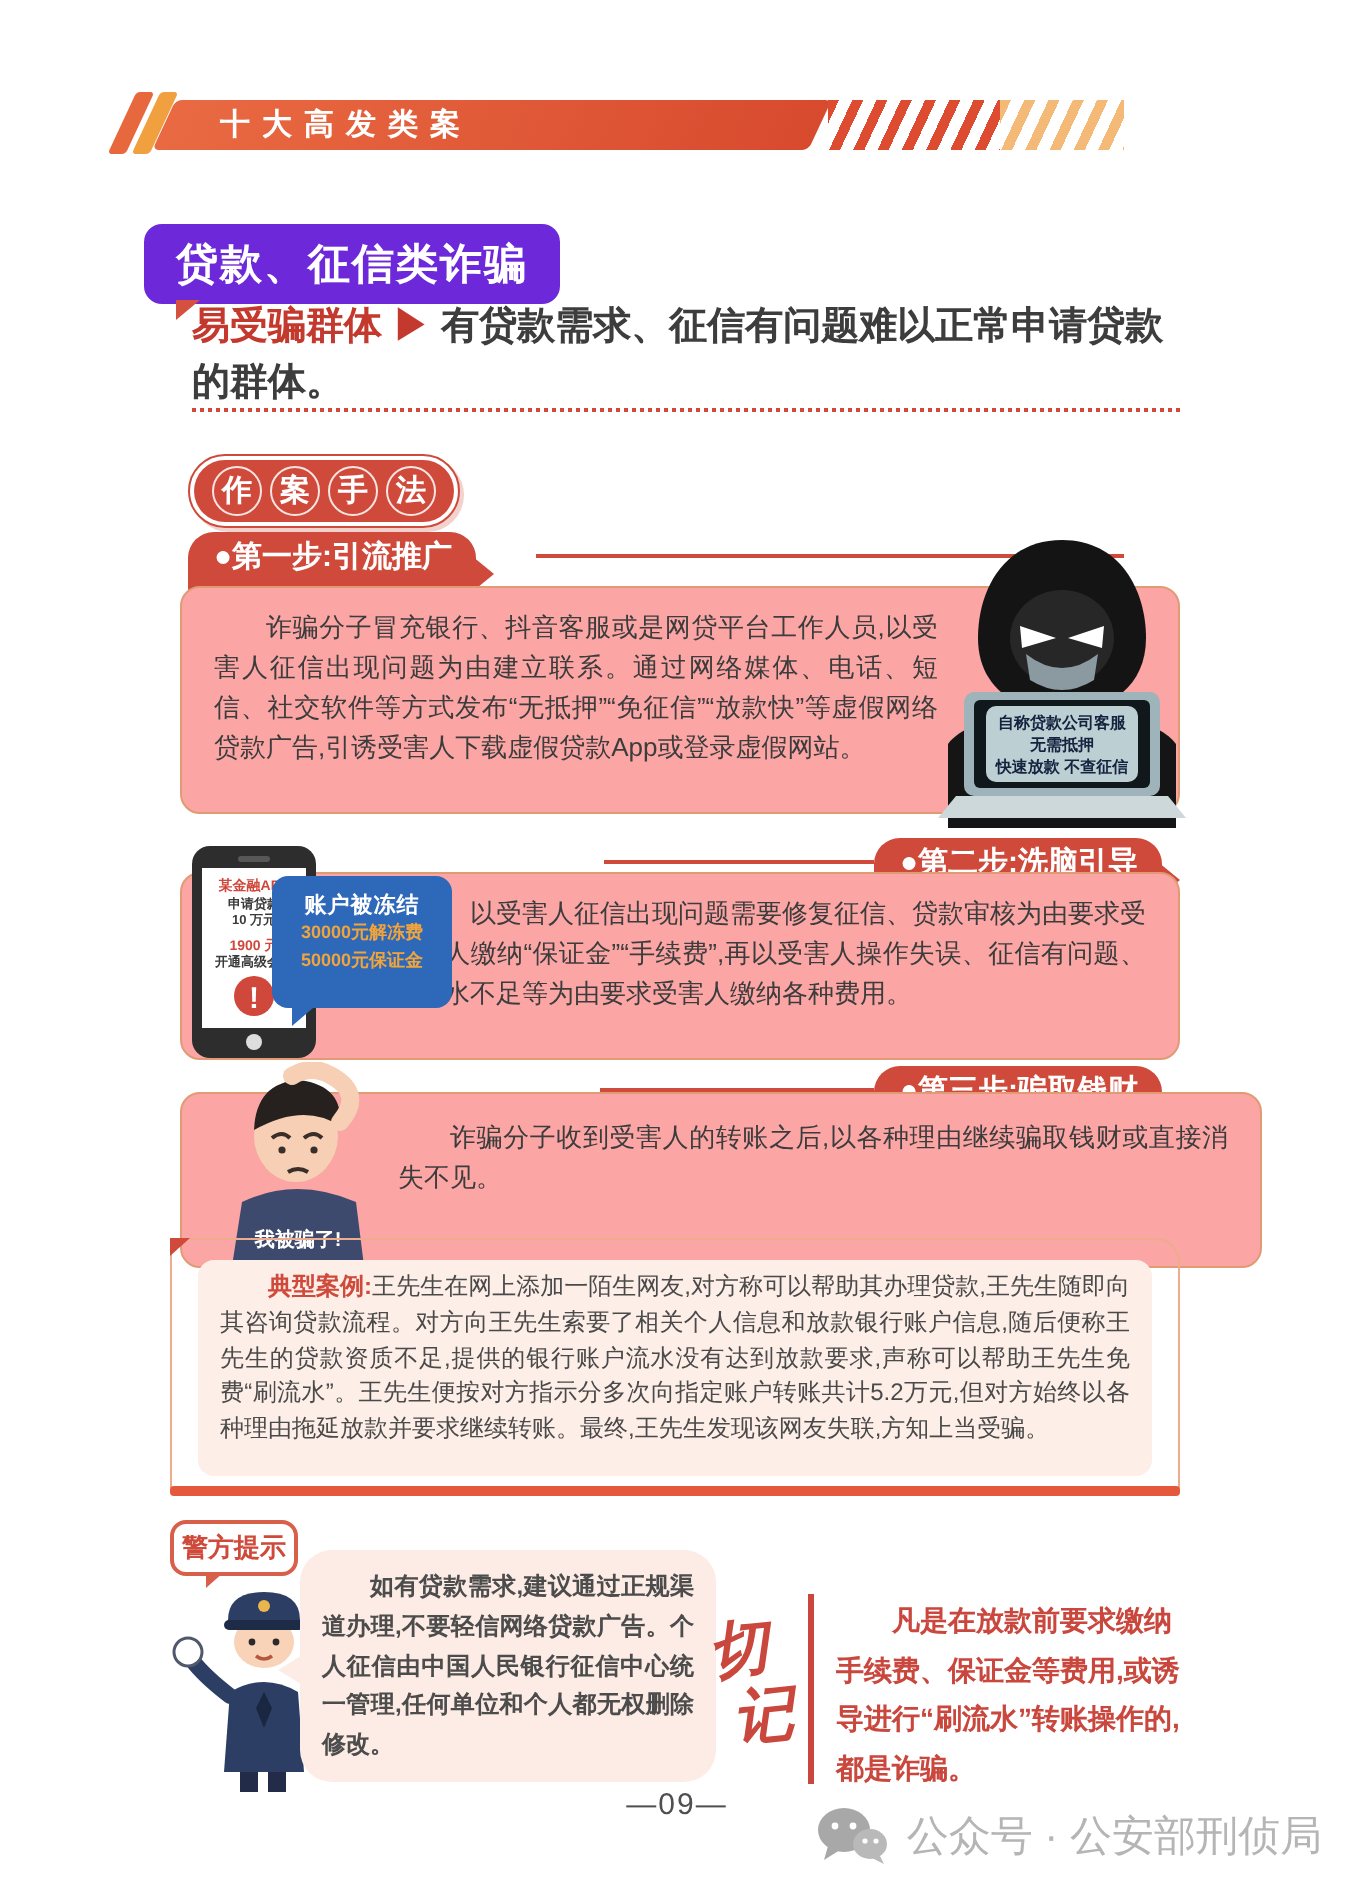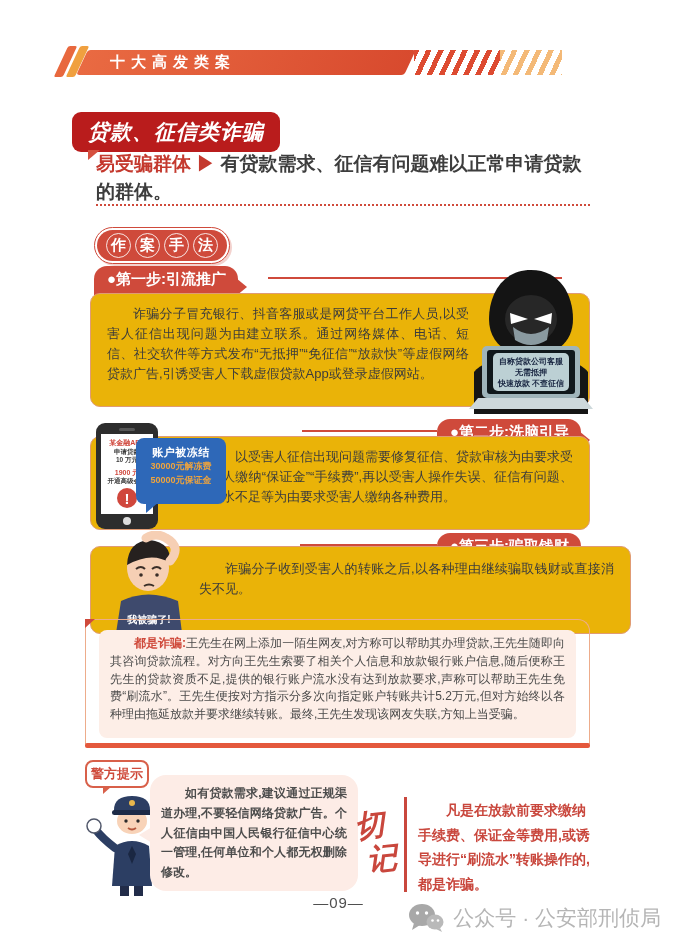--- a/index.html
+++ b/index.html
@@ -11,43 +11,43 @@
   .deco-a { position:absolute; left:61px; top:46px; width:9px; height:31px; background:#e8683e; transform:skewX(-25deg); border-radius:2px; }
   .deco-b { position:absolute; left:73px; top:46px; width:9px; height:31px; background:#f0a03f; transform:skewX(-25deg); border-radius:2px; }
   .banner-main { position:absolute; left:82px; top:50px; width:328px; height:25px; background:linear-gradient(90deg,#e96a42,#d84a2e); transform:skewX(-25deg); border-radius:3px; }
   .banner-text { position:absolute; left:110px; top:53px; color:#fff; font-weight:bold; font-size:15px; letter-spacing:6px; }
   .banner-stripes-red { position:absolute; left:414px; top:50px; width:86px; height:25px;
       background:repeating-linear-gradient(115deg,#dd4b31 0 5px, rgba(0,0,0,0) 5px 11px); }
   .banner-stripes-orange { position:absolute; left:500px; top:50px; width:62px; height:25px; opacity:.75;
       background:repeating-linear-gradient(115deg,#f0a24a 0 5px, rgba(0,0,0,0) 5px 11px); }
 
   
-  .title-badge { position:absolute; left:72px; top:112px; background:#b91c1c; color:#fff; font-weight:bold;
-      font-size:21px; padding:6px 16px; border-radius:9px; letter-spacing:1px;font-style:italic; }
+  .title-badge { position:absolute; left:72px; top:112px; background:#6d28d9; color:#fff; font-weight:bold;
+      font-size:21px; padding:6px 16px; border-radius:9px; letter-spacing:1px; }
   .title-badge::after { content:""; position:absolute; left:16px; bottom:-8px; width:0; height:0;
       border-top:10px solid #d5503f; border-right:12px solid transparent; }
   .audience { position:absolute; left:96px; top:150px; width:494px; font-size:19px; font-weight:bold;
       line-height:1.45; color:#3d3d3d; }
   .audience .red { color:#c4392e; }
   .dotted-divider { position:absolute; left:96px; top:204px; width:494px; border-bottom:2px dotted #cf4a3b; }
 
   
   .method-badge { position:absolute; left:94px; top:227px; border:1.5px solid #cf4a3b; border-radius:24px;
       padding:2px; background:#fff; box-shadow:2px 2px 0 rgba(207,74,59,.25); }
   .method-inner { background:#cf4a3b; border-radius:20px; padding:3px 9px; display:flex; gap:4px; }
   .method-char { width:25px; height:25px; border:1.5px solid rgba(255,255,255,.85); border-radius:50%;
       color:#fff; font-weight:bold; font-size:15px; display:flex; align-items:center; justify-content:center; }
 
   
   .step-badge { position:absolute; height:41px; background:#cf4a3b; color:#fff; font-weight:bold; font-size:15px;
       line-height:25px; padding:0 12px 0 13px; border-radius:13px; white-space:nowrap; }
   .step-badge::after { content:""; position:absolute; right:-9px; top:50%; transform:translateY(-50%);
       border-left:11px solid #cf4a3b; border-top:9px solid transparent; border-bottom:9px solid transparent; }
   .step-line { position:absolute; height:2px; background:#cf4a3b; }
-  .step-box { position:absolute; background:#eab308; border:1.5px solid #e09b74; border-radius:10px; overflow:hidden; }
+  .step-box { position:absolute; background:#fca5a5; border:1.5px solid #e09b74; border-radius:10px; overflow:hidden; }
   .step-text { font-size:13px; color:#3c3c3c; line-height:1.55; text-indent:2em; text-align:justify; }
 
   #step1-badge { left:94px; top:266px; }
   #step1-line { left:268px; top:277px; width:294px; }
   #step1-box { left:90px; top:293px; width:500px; height:114px; padding:10px 120px 8px 16px; }
 
   #step2-badge { left:437px; top:419px; }
   #step2-line { left:302px; top:430px; width:135px; }
   #step2-box { left:90px; top:436px; width:500px; height:94px; padding:10px 16px 8px 118px; }
 
@@ -193,21 +193,21 @@
     <path d="M66,38 q5,-4 9,0" stroke="#3a2e28" stroke-width="2" fill="none"></path>
     <circle cx="55" cy="44" r="1.8" fill="#3a2e28"></circle>
     <circle cx="71" cy="44" r="1.8" fill="#3a2e28"></circle>
     <path d="M58,55 q5,-3 10,0" stroke="#3a2e28" stroke-width="2" fill="none"></path>
     <text x="63" y="92" font-size="10" font-weight="bold" fill="#ffffff" text-anchor="middle">我被骗了!</text>
   </svg>
 
   <div class="case-outer">
     <div class="case-corner"></div>
     <div class="case-inner">
-      <p class="case-text"><span class="case-label">都是诈骗:</span><span>王先生在网上添加一陌生网友,对方称可以帮助其办理贷款,王先生随即向其咨询贷款流程。对方向王先生索要了相关个人信息和放款银行账户信息,随后便称王先生的贷款资质不足,提供的银行账户流水没有达到放款要求,声称可以帮助王先生免费“刷流水”。王先生便按对方指示分多次向指定账户转账共计5.2万元,但对方始终以各种理由拖延放款并要求继续转账。最终,王先生发现该网友失联,方知上当受骗。</span></p>
+      <p class="case-text"><span class="case-label">典型案例:</span><span>王先生在网上添加一陌生网友,对方称可以帮助其办理贷款,王先生随即向其咨询贷款流程。对方向王先生索要了相关个人信息和放款银行账户信息,随后便称王先生的贷款资质不足,提供的银行账户流水没有达到放款要求,声称可以帮助王先生免费“刷流水”。王先生便按对方指示分多次向指定账户转账共计5.2万元,但对方始终以各种理由拖延放款并要求继续转账。最终,王先生发现该网友失联,方知上当受骗。</span></p>
     </div>
   </div>
   <div class="case-bottom-bar"></div>
 
   <div class="police-badge">警方提示</div>
 
   <svg class="officer" viewBox="0 0 96 110">
     <rect x="36" y="96" width="9" height="12" fill="#222c49"></rect>
     <rect x="50" y="96" width="9" height="12" fill="#222c49"></rect>
     <path d="M28,98 L31,58 Q48,48 65,58 L68,98 Z" fill="#2c3e63"></path>

